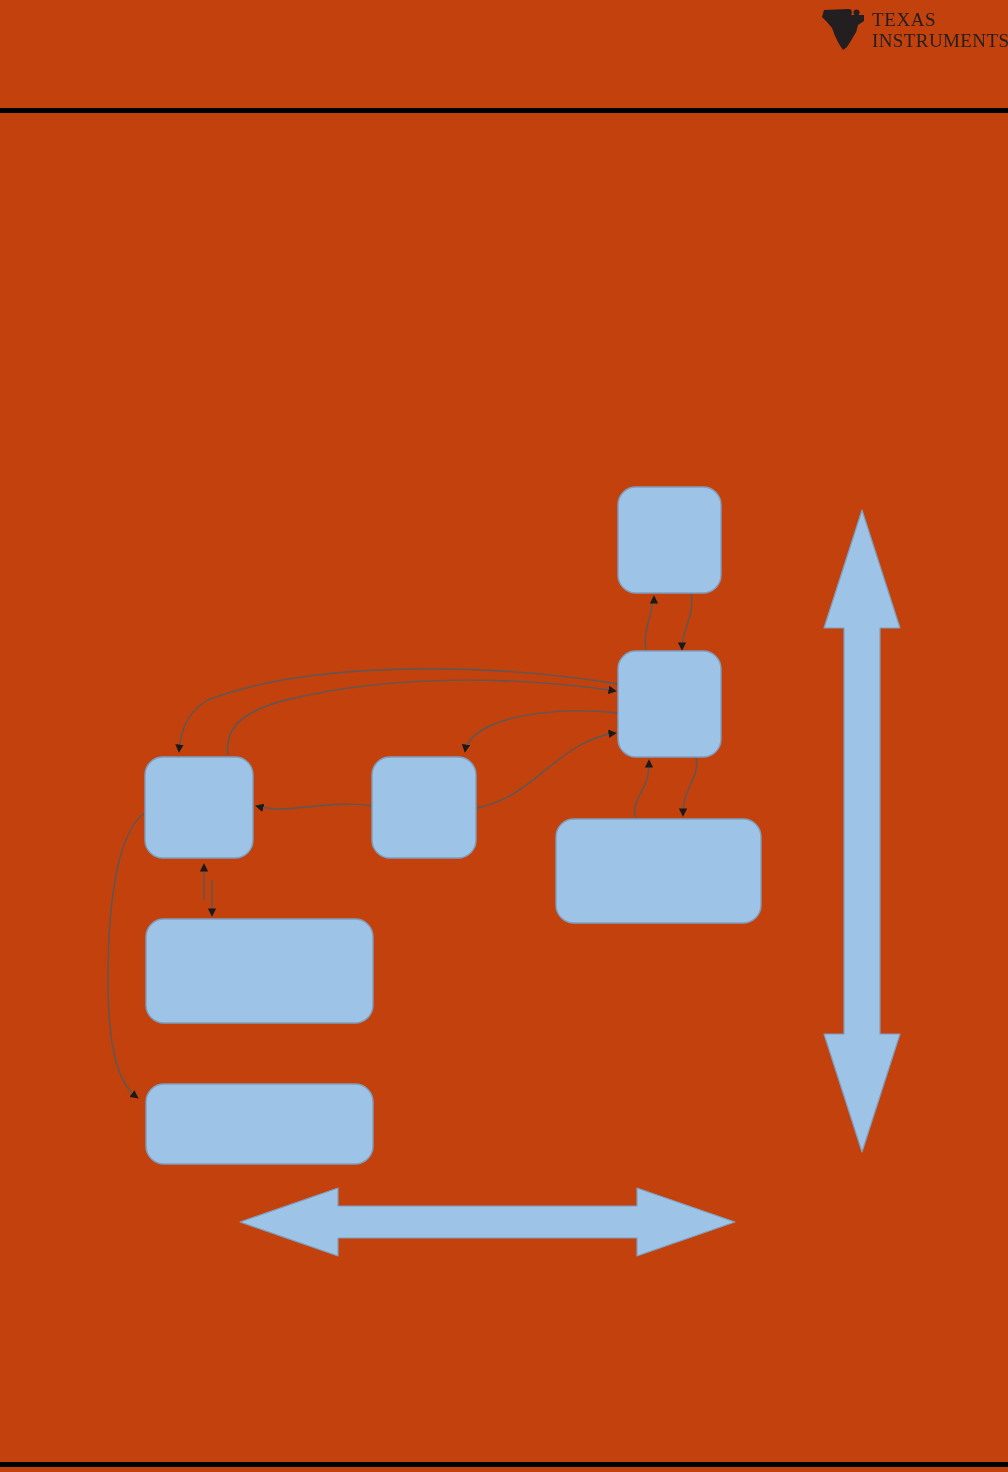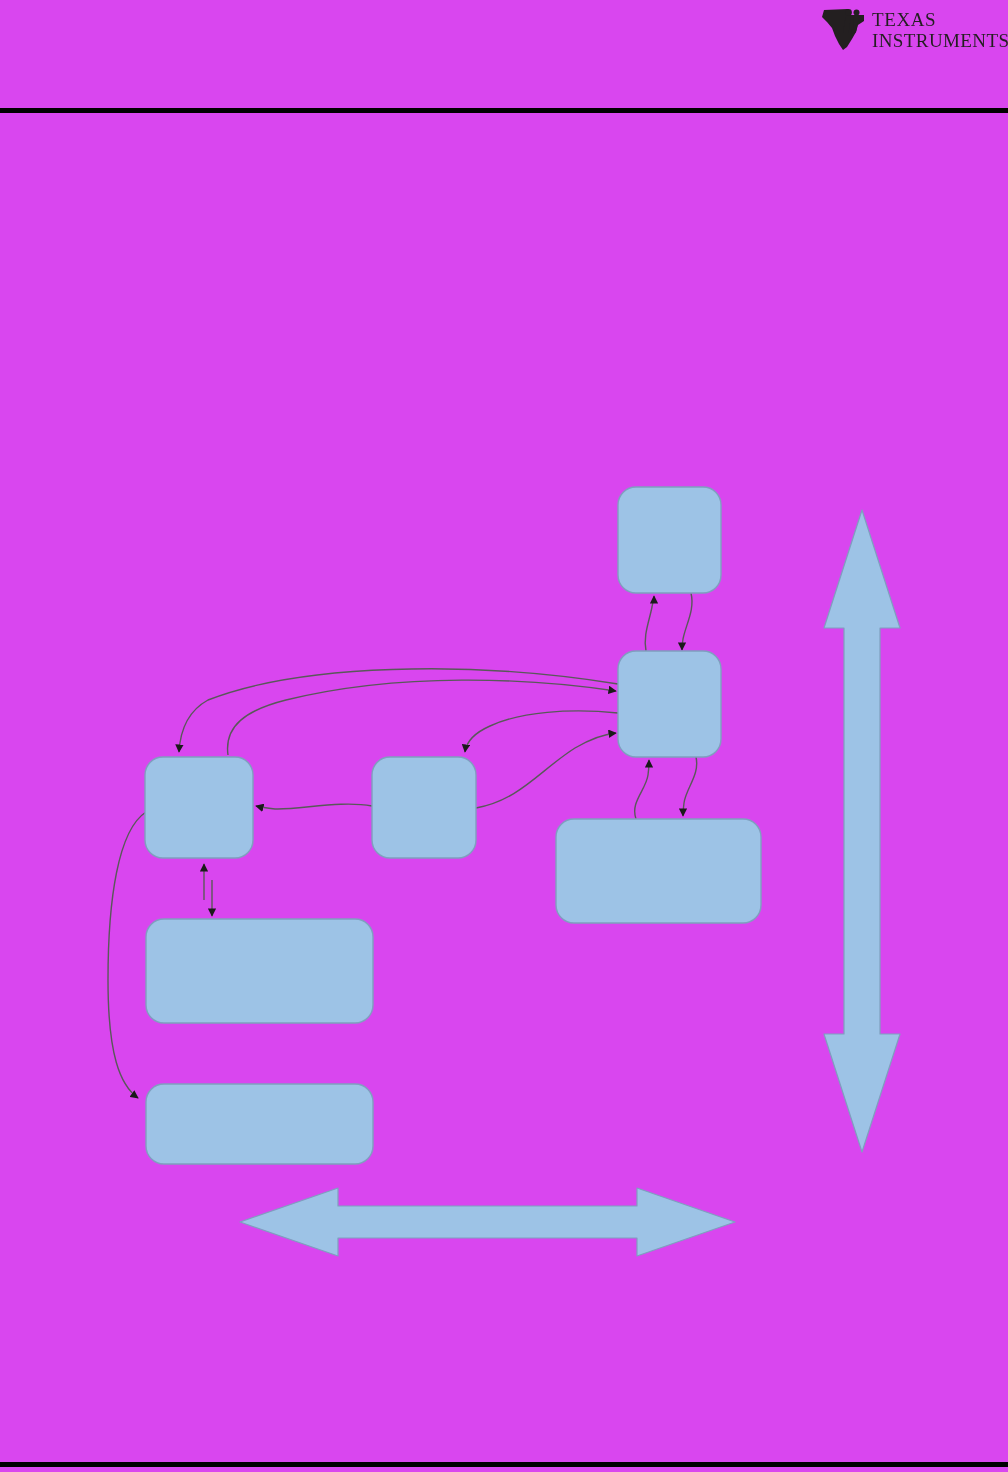--- a/index.html
+++ b/index.html
@@ -8,21 +8,21 @@
     padding: 0;
     background: #ffffff;
   }
   body {
     font-family: "Liberation Sans", sans-serif;
   }
   #page {
     position: relative;
     width: 1008px;
     height: 1472px;
-    background: #d946ef;
+    background: #c2410c;
     overflow: hidden;
   }
 
   
   .rule {
     position: absolute;
     left: 0;
     width: 1008px;
     background: #000000;
   }

